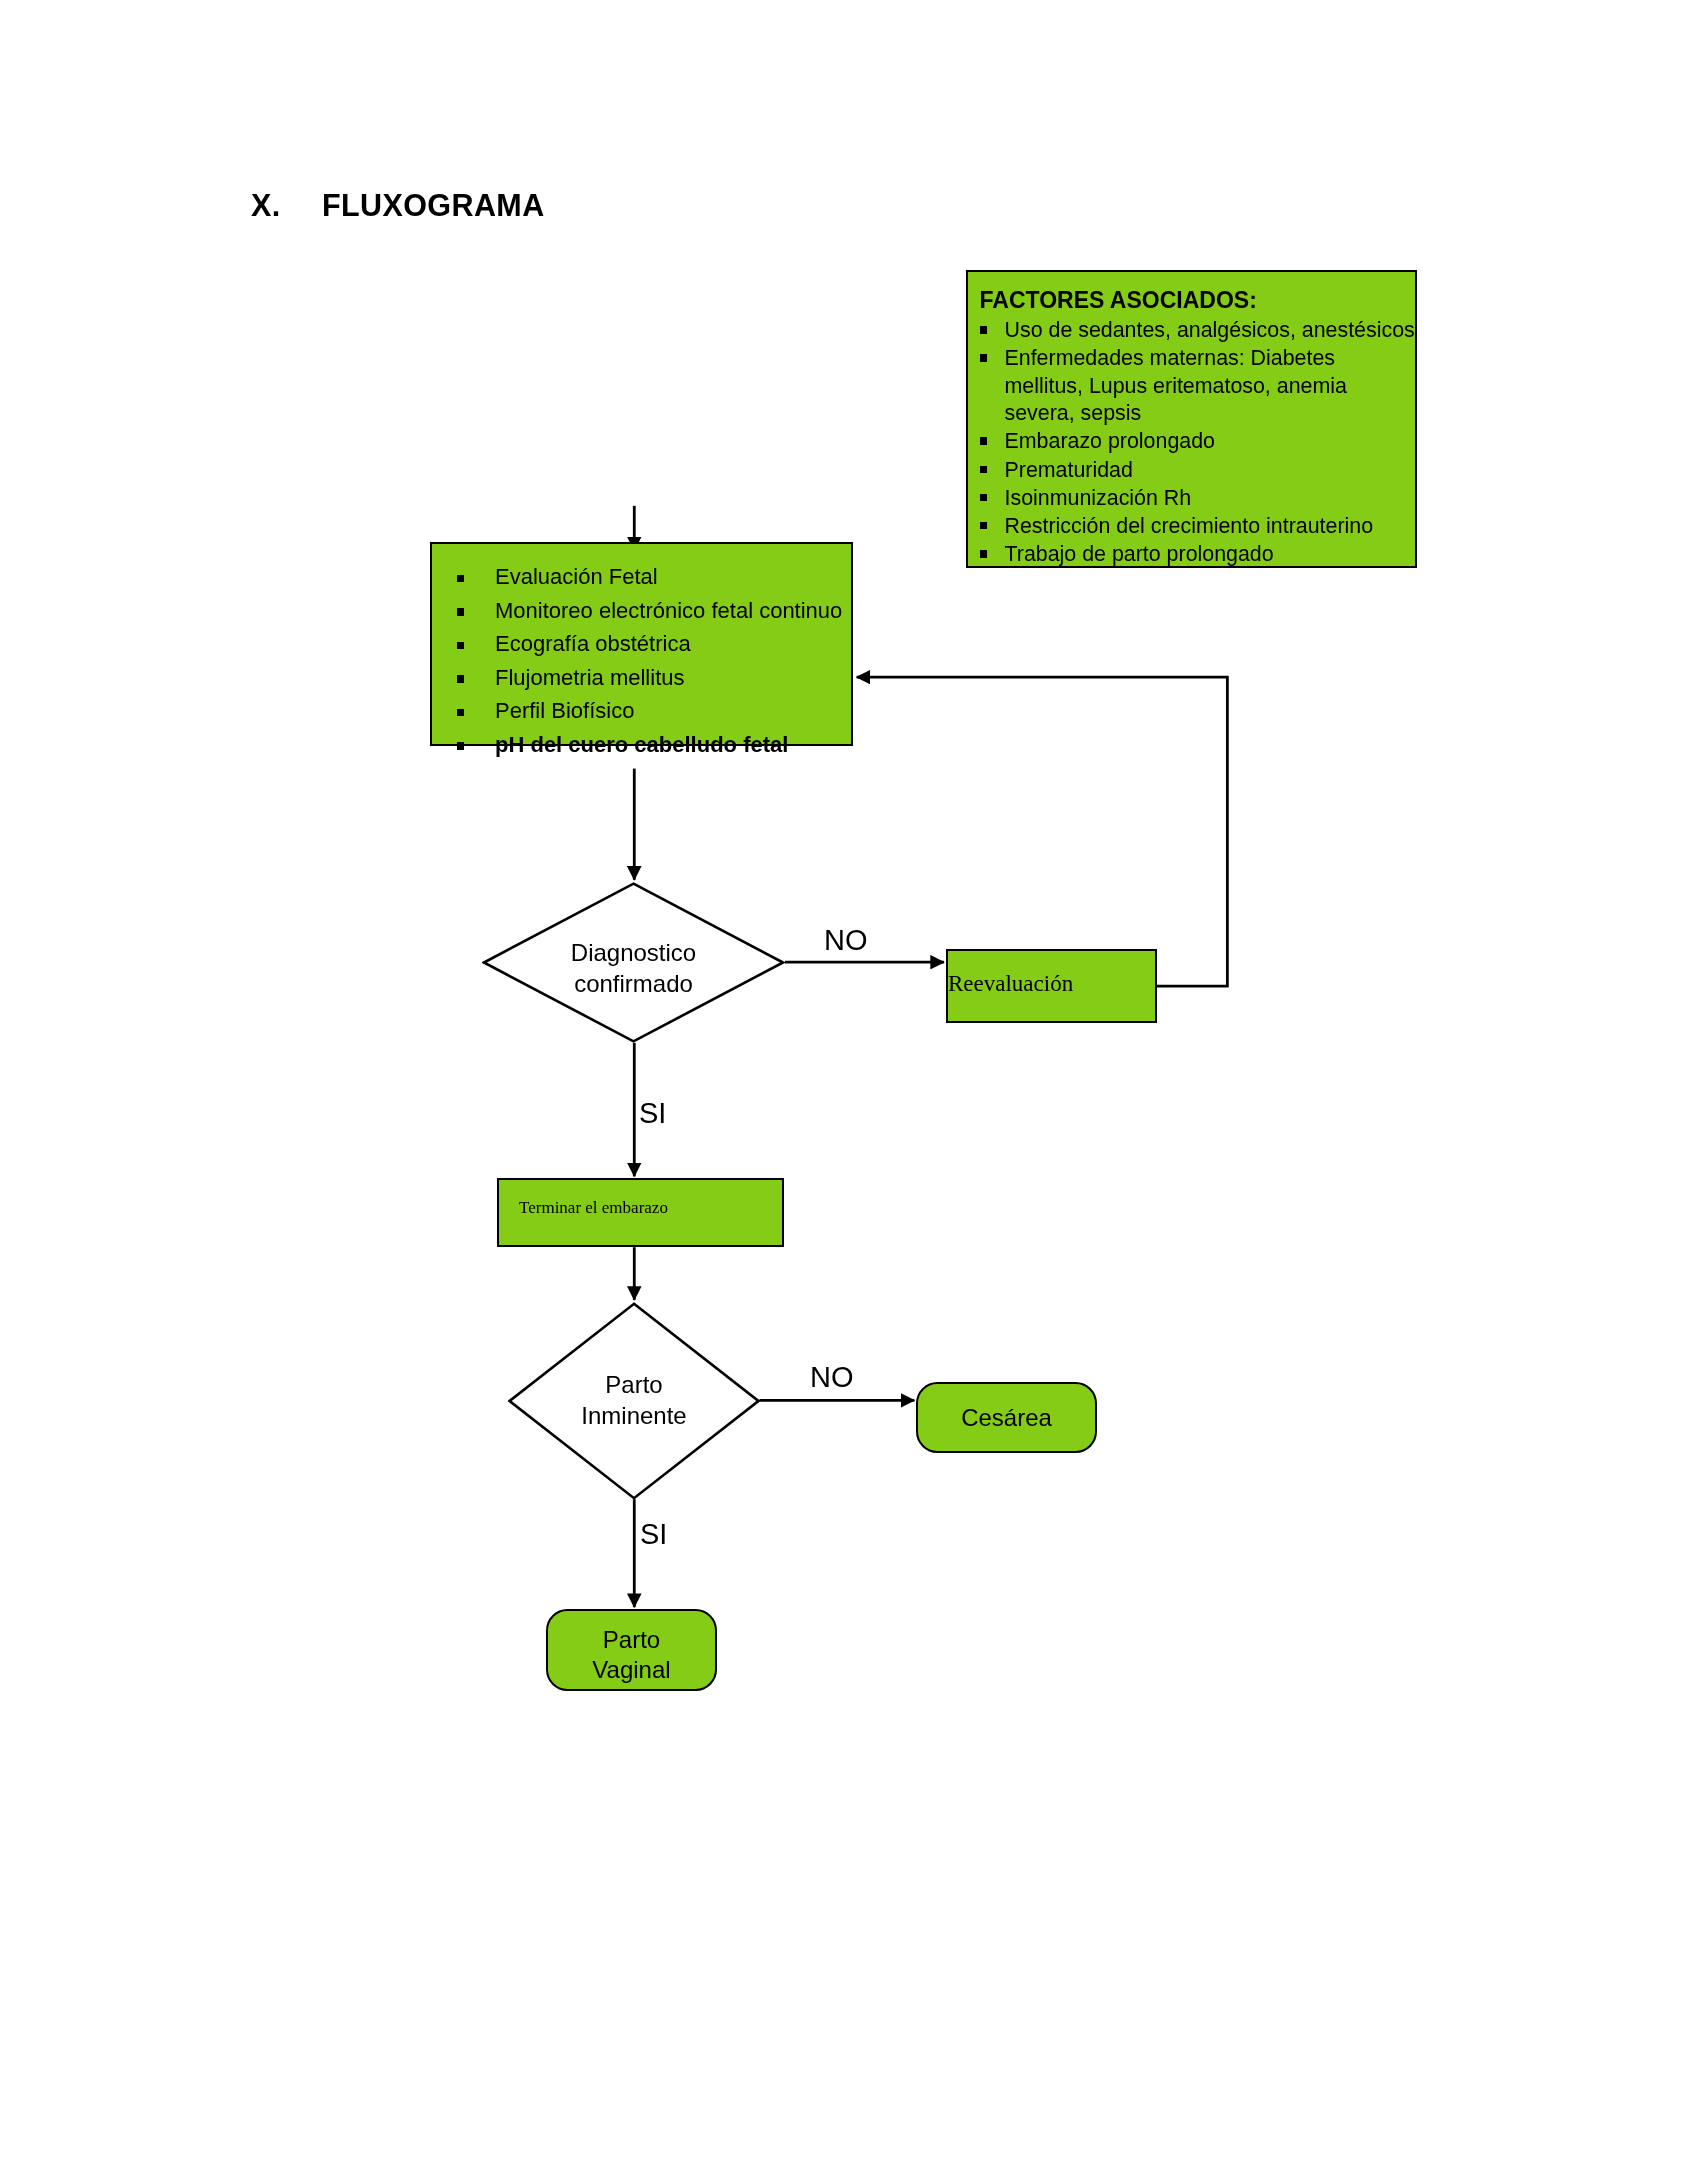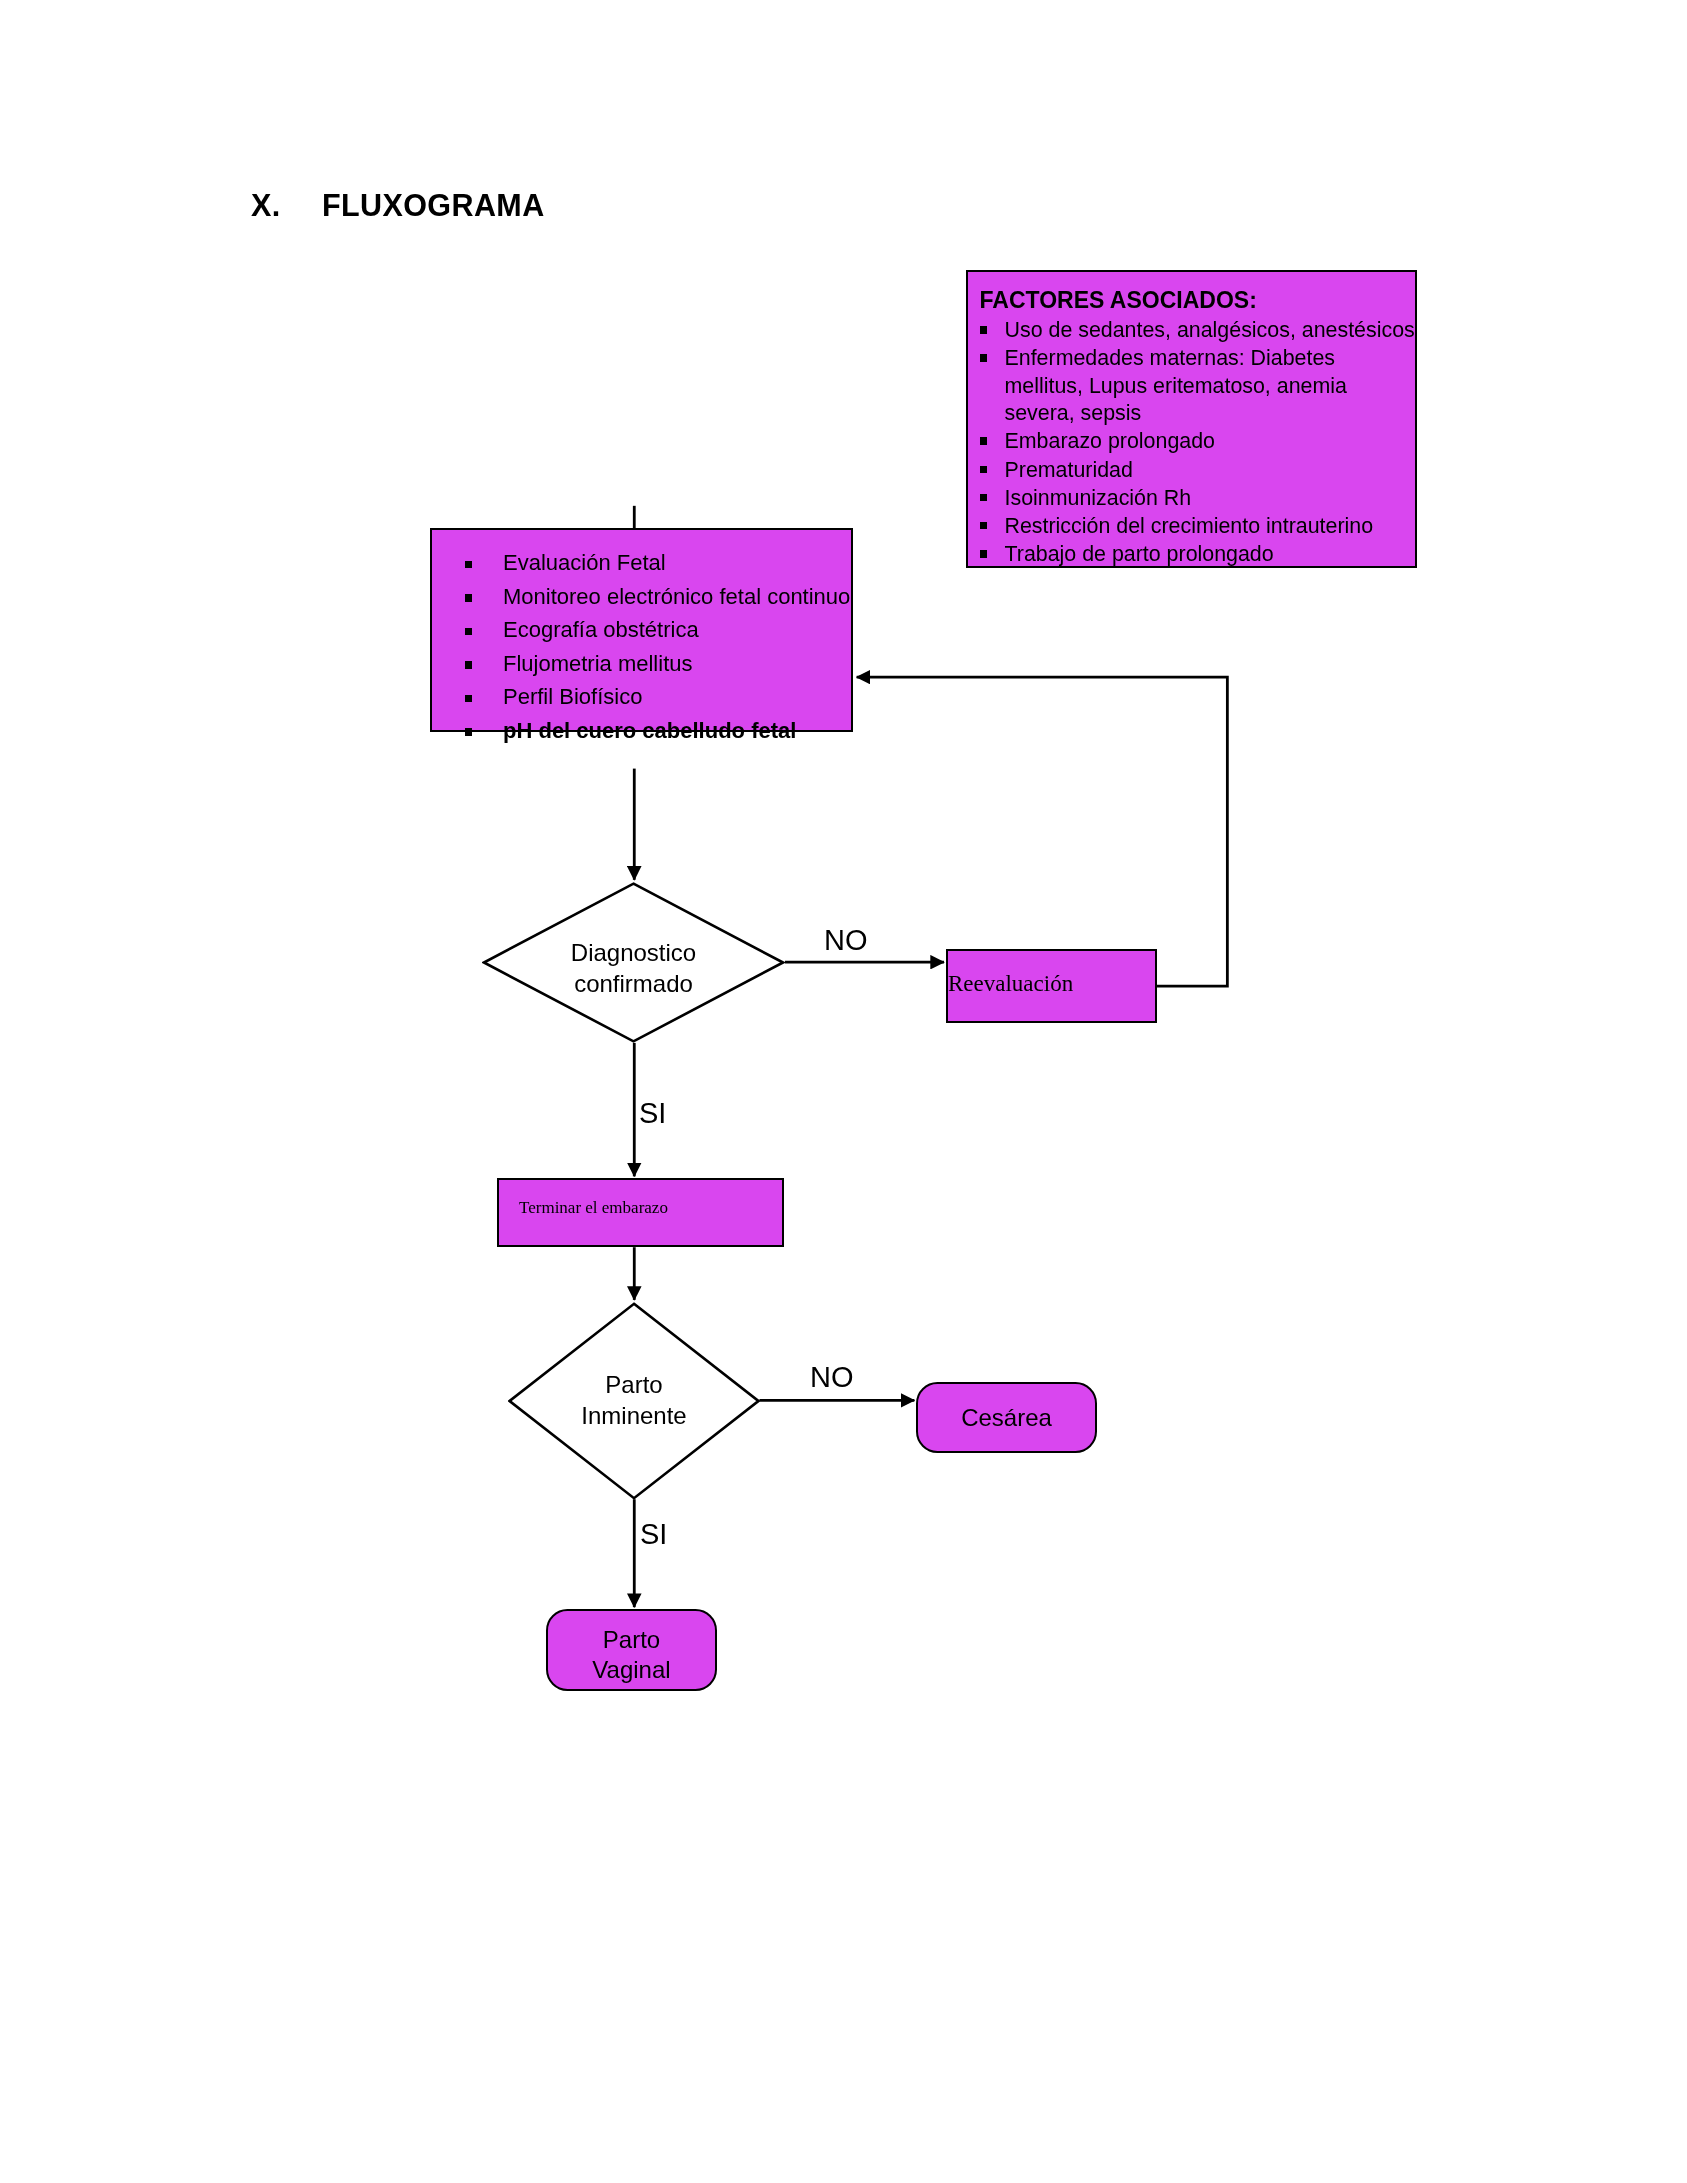--- a/index.html
+++ b/index.html
@@ -31,21 +31,21 @@
 
   
   .sans { font-family: "Liberation Sans", sans-serif; }
   .serif { font-family: "Liberation Serif", serif; }
 
   
   .box {
     position: absolute;
     box-sizing: border-box;
     border: 2.5px solid #000000;
-    background: #d946ef;
+    background: #84cc16;
   }
   .box.rounded { border-radius: 21.4px; }
 
   
   .bullet-list {
     list-style: none;
     margin: 0;
     padding: 0;
   }
   .bullet-list li {
@@ -71,24 +71,23 @@
     width: 501px;
     height: 142px;
   }
   #symptoms .bullet-list { margin: 26px 0 0 26px; }
   #symptoms .bullet-list li { margin-bottom: 21.4px; }
   #symptoms .bullet-list li .txt { margin-left: 51px; }
 
   
   #evaluation {
     left: 430px;
-    top: 528px;
+    top: 542px;
     width: 423px;
     height: 204px;
-    padding-left: 8px;
   }
   #evaluation .bullet-list { margin: 22px 0 0 25px; }
   #evaluation .bullet-list li { margin-bottom: 11.5px; }
   #evaluation .bullet-list li .txt { margin-left: 38px; }
   #evaluation .bullet-list li.strong .txt { font-weight: bold; }
 
   
   #factores {
     left: 966px;
     top: 270px;

